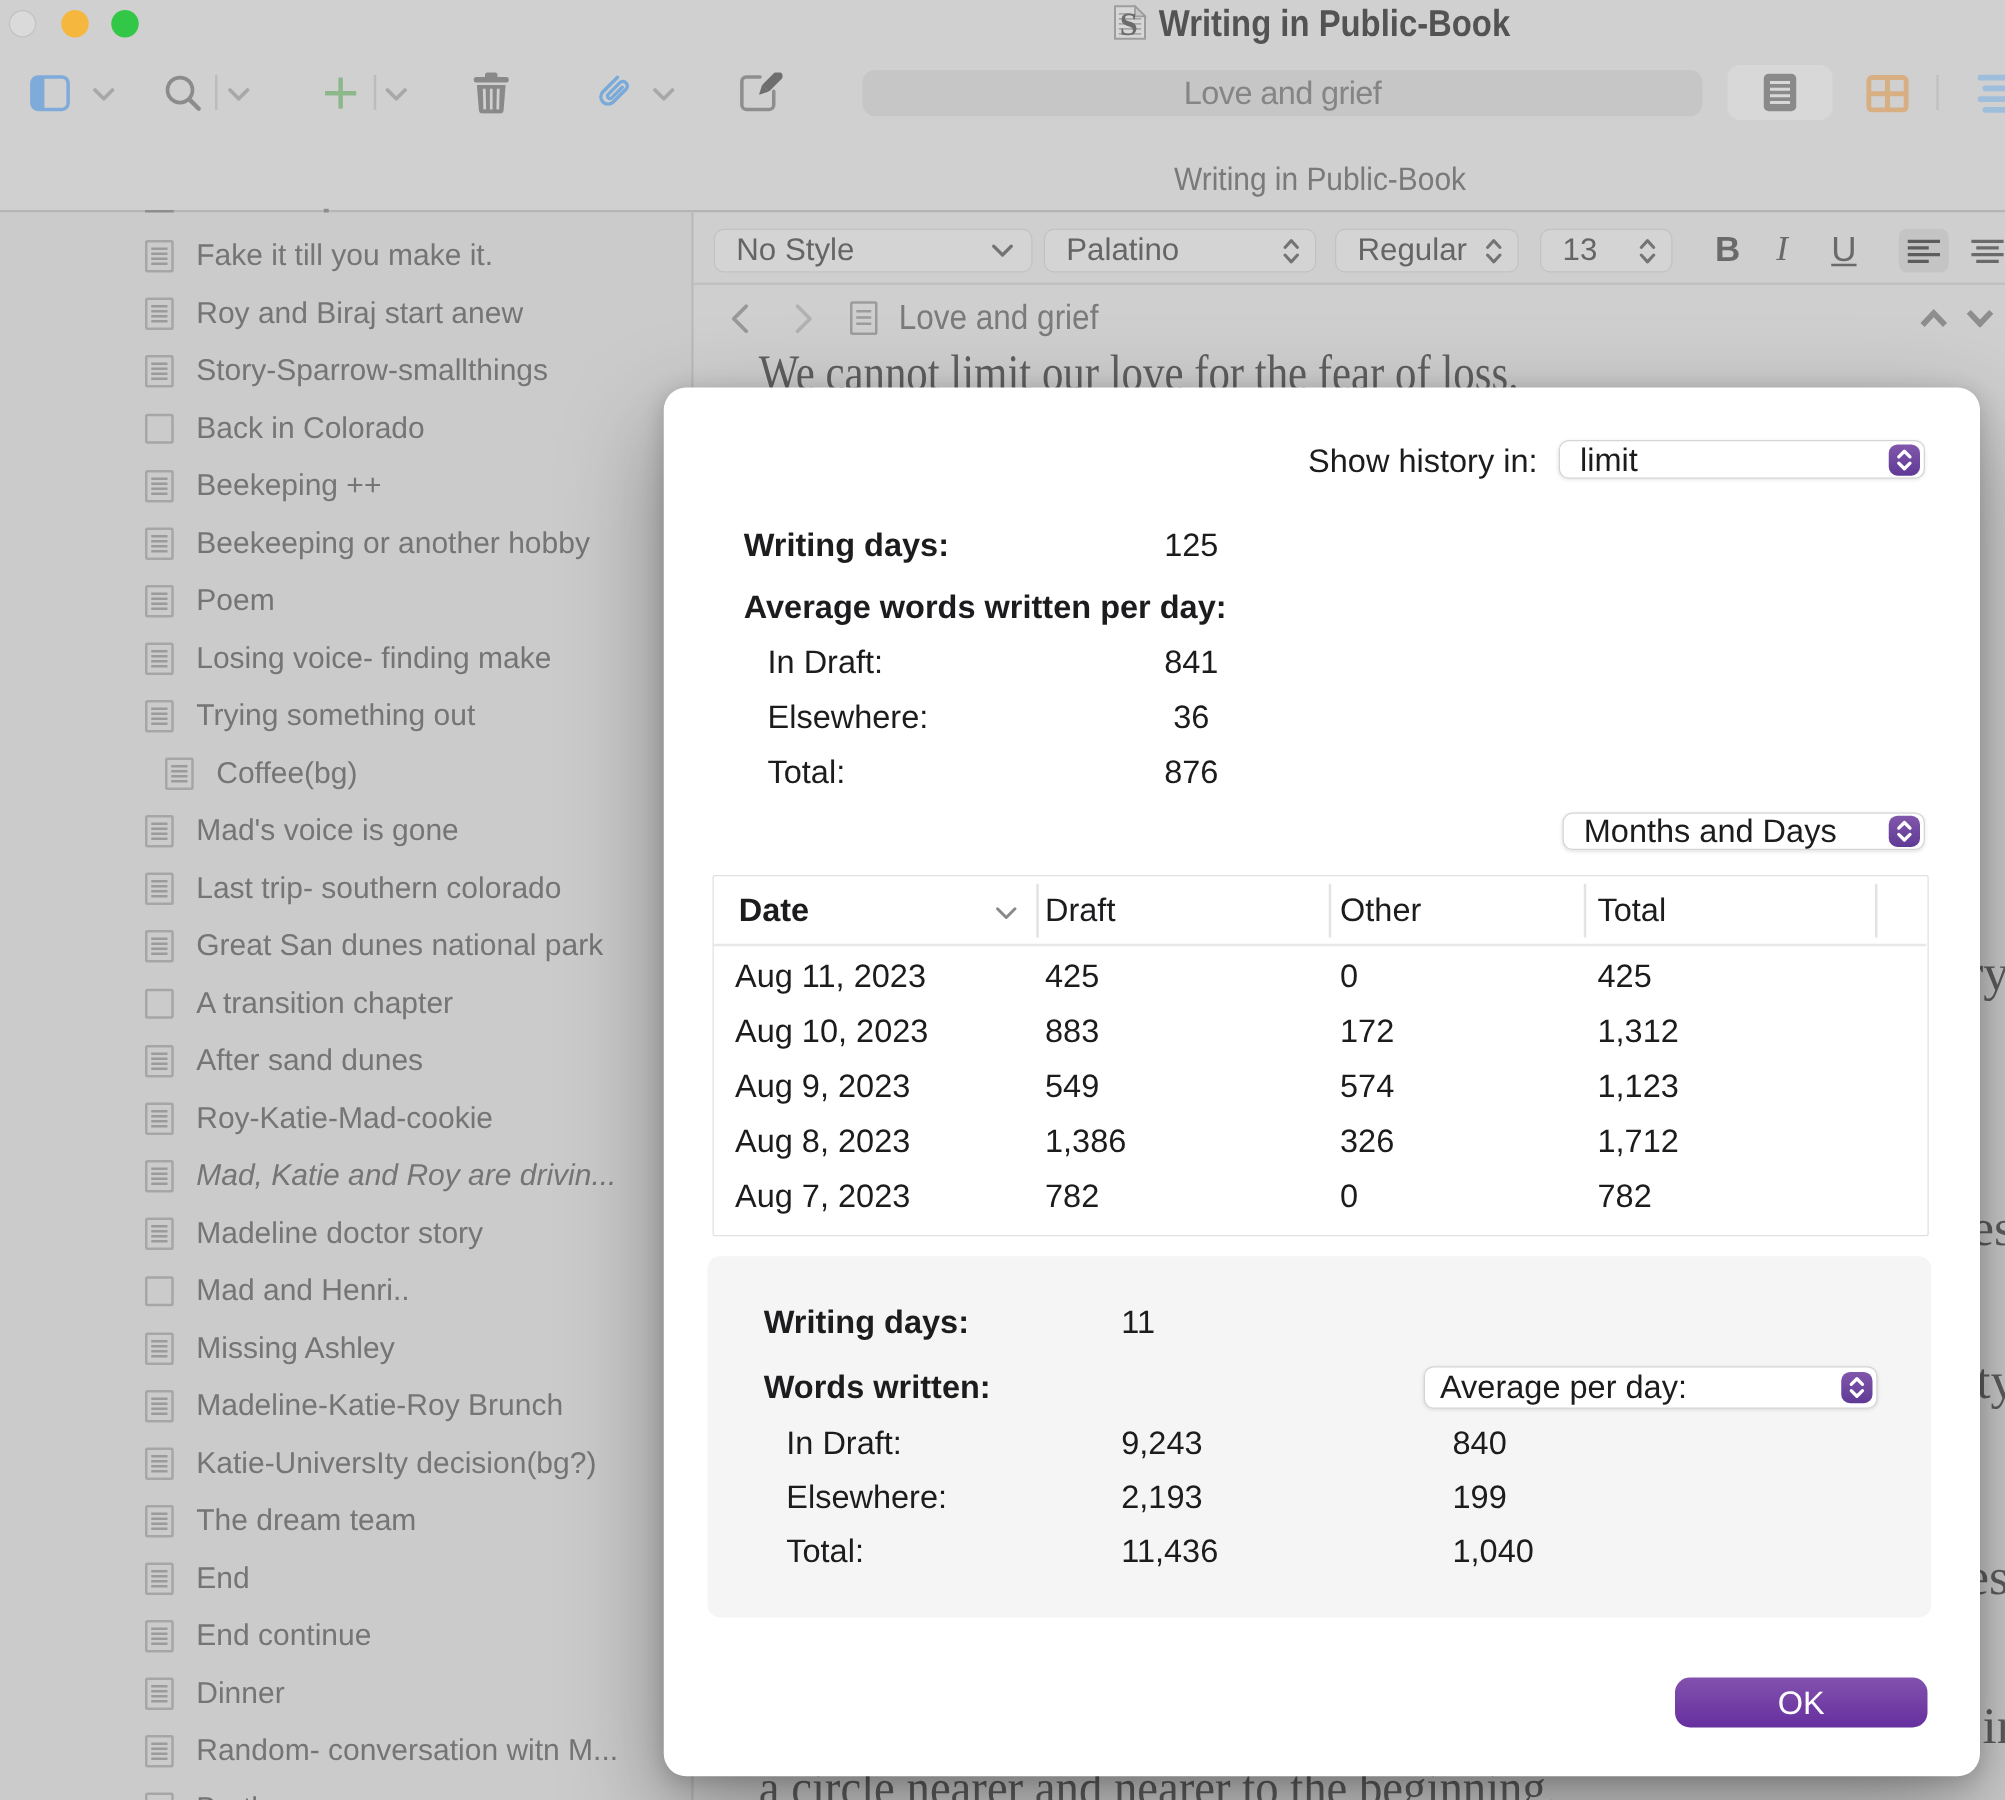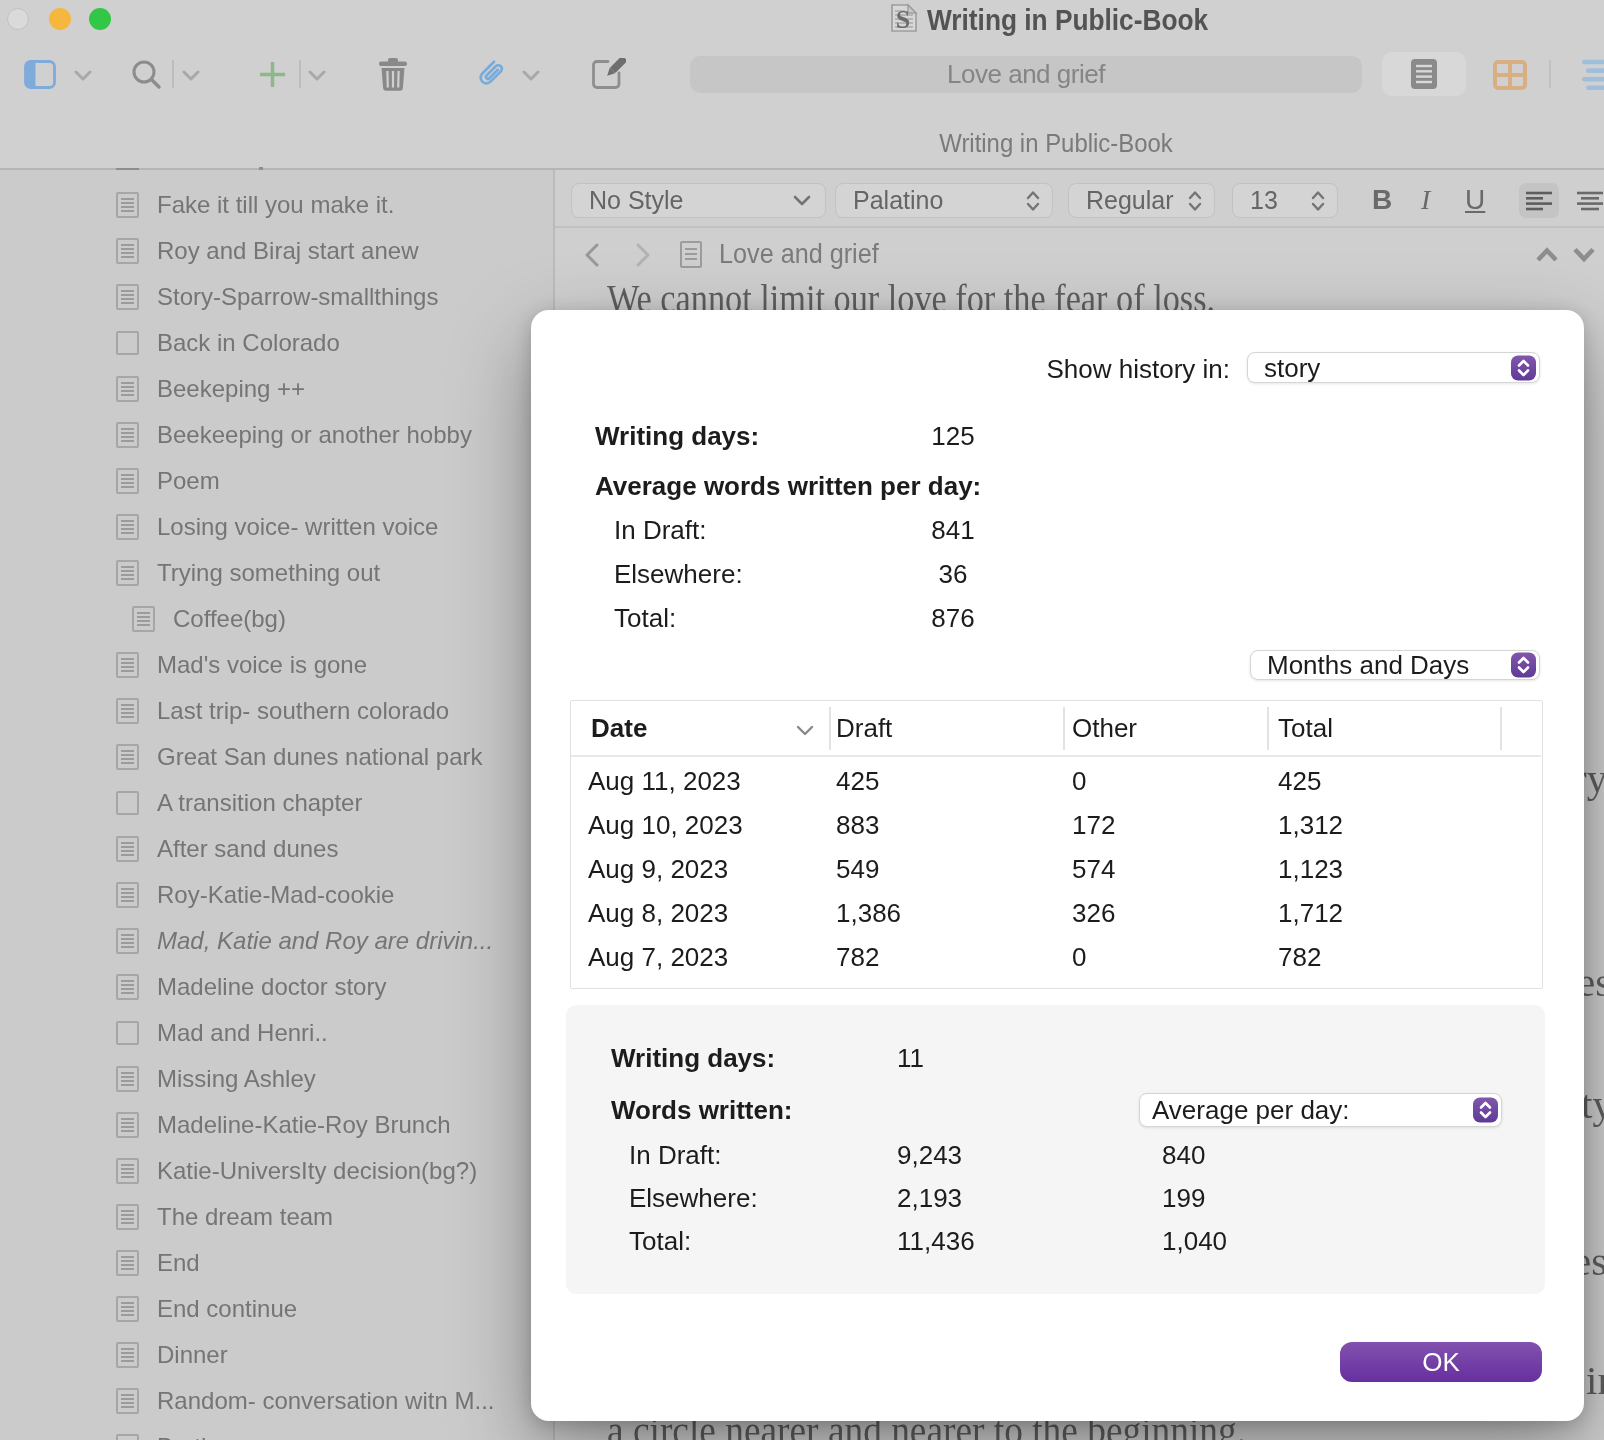--- a/index.html
+++ b/index.html
@@ -219,21 +219,21 @@
       </span>
       <span class="rowtxt">Poem</span>
     </div>
   <div class="row" style="top:504px;">
       <span class="docicon">
         <i style="top:4px;"></i>
         <i style="top:8px;"></i>
         <i style="top:12px;"></i>
         <i style="top:16px;"></i>
       </span>
-      <span class="rowtxt">Losing voice- written voice</span>
+      <span class="rowtxt">Losing voice- finding make</span>
     </div>
   <div class="row" style="top:550px;">
       <span class="docicon">
         <i style="top:4px;"></i>
         <i style="top:8px;"></i>
         <i style="top:12px;"></i>
         <i style="top:16px;"></i>
       </span>
       <span class="rowtxt">Trying something out</span>
     </div>
@@ -466,21 +466,21 @@
 
   <div class="serif abs" style="left:1018px;top:584px;font-size:41px;">ry</div>
   <div class="serif abs" style="left:1022px;top:788px;font-size:41px;">es</div>
   <div class="serif abs" style="left:1026px;top:910px;font-size:41px;">ty</div>
   <div class="serif abs" style="left:1018px;top:1067px;font-size:41px;">es</div>
   <div class="serif abs" style="left:1031px;top:1186px;font-size:41px;">in</div>
 </div>
 <div id="modal">
   <div class="mlabel" style="right:354px;top:59px;">Show history in:</div>
   <div class="dropdown" style="left:716px;top:42px;width:293px;height:31px;">
-    <div class="ddtext">story</div>
+    <div class="ddtext">limit</div>
     <div class="stepper">
         <svg width="25" height="25" viewBox="0 0 25 25">
       <polyline points="8,10 12.5,5.5 17,10" fill="none" stroke="#ffffff" stroke-width="2.6" stroke-linecap="round" stroke-linejoin="round"></polyline>
       <polyline points="8,15 12.5,19.5 17,15" fill="none" stroke="#ffffff" stroke-width="2.6" stroke-linecap="round" stroke-linejoin="round"></polyline>
     </svg>
       </div>
   </div>
   <div class="mlabel mbold" style="left:64px;top:126px;">Writing days:</div>
   <div class="mnum cnum" style="left:422px;top:126px;">125</div>
   <div class="mlabel mbold" style="left:64px;top:176px;">Average words written per day:</div>

